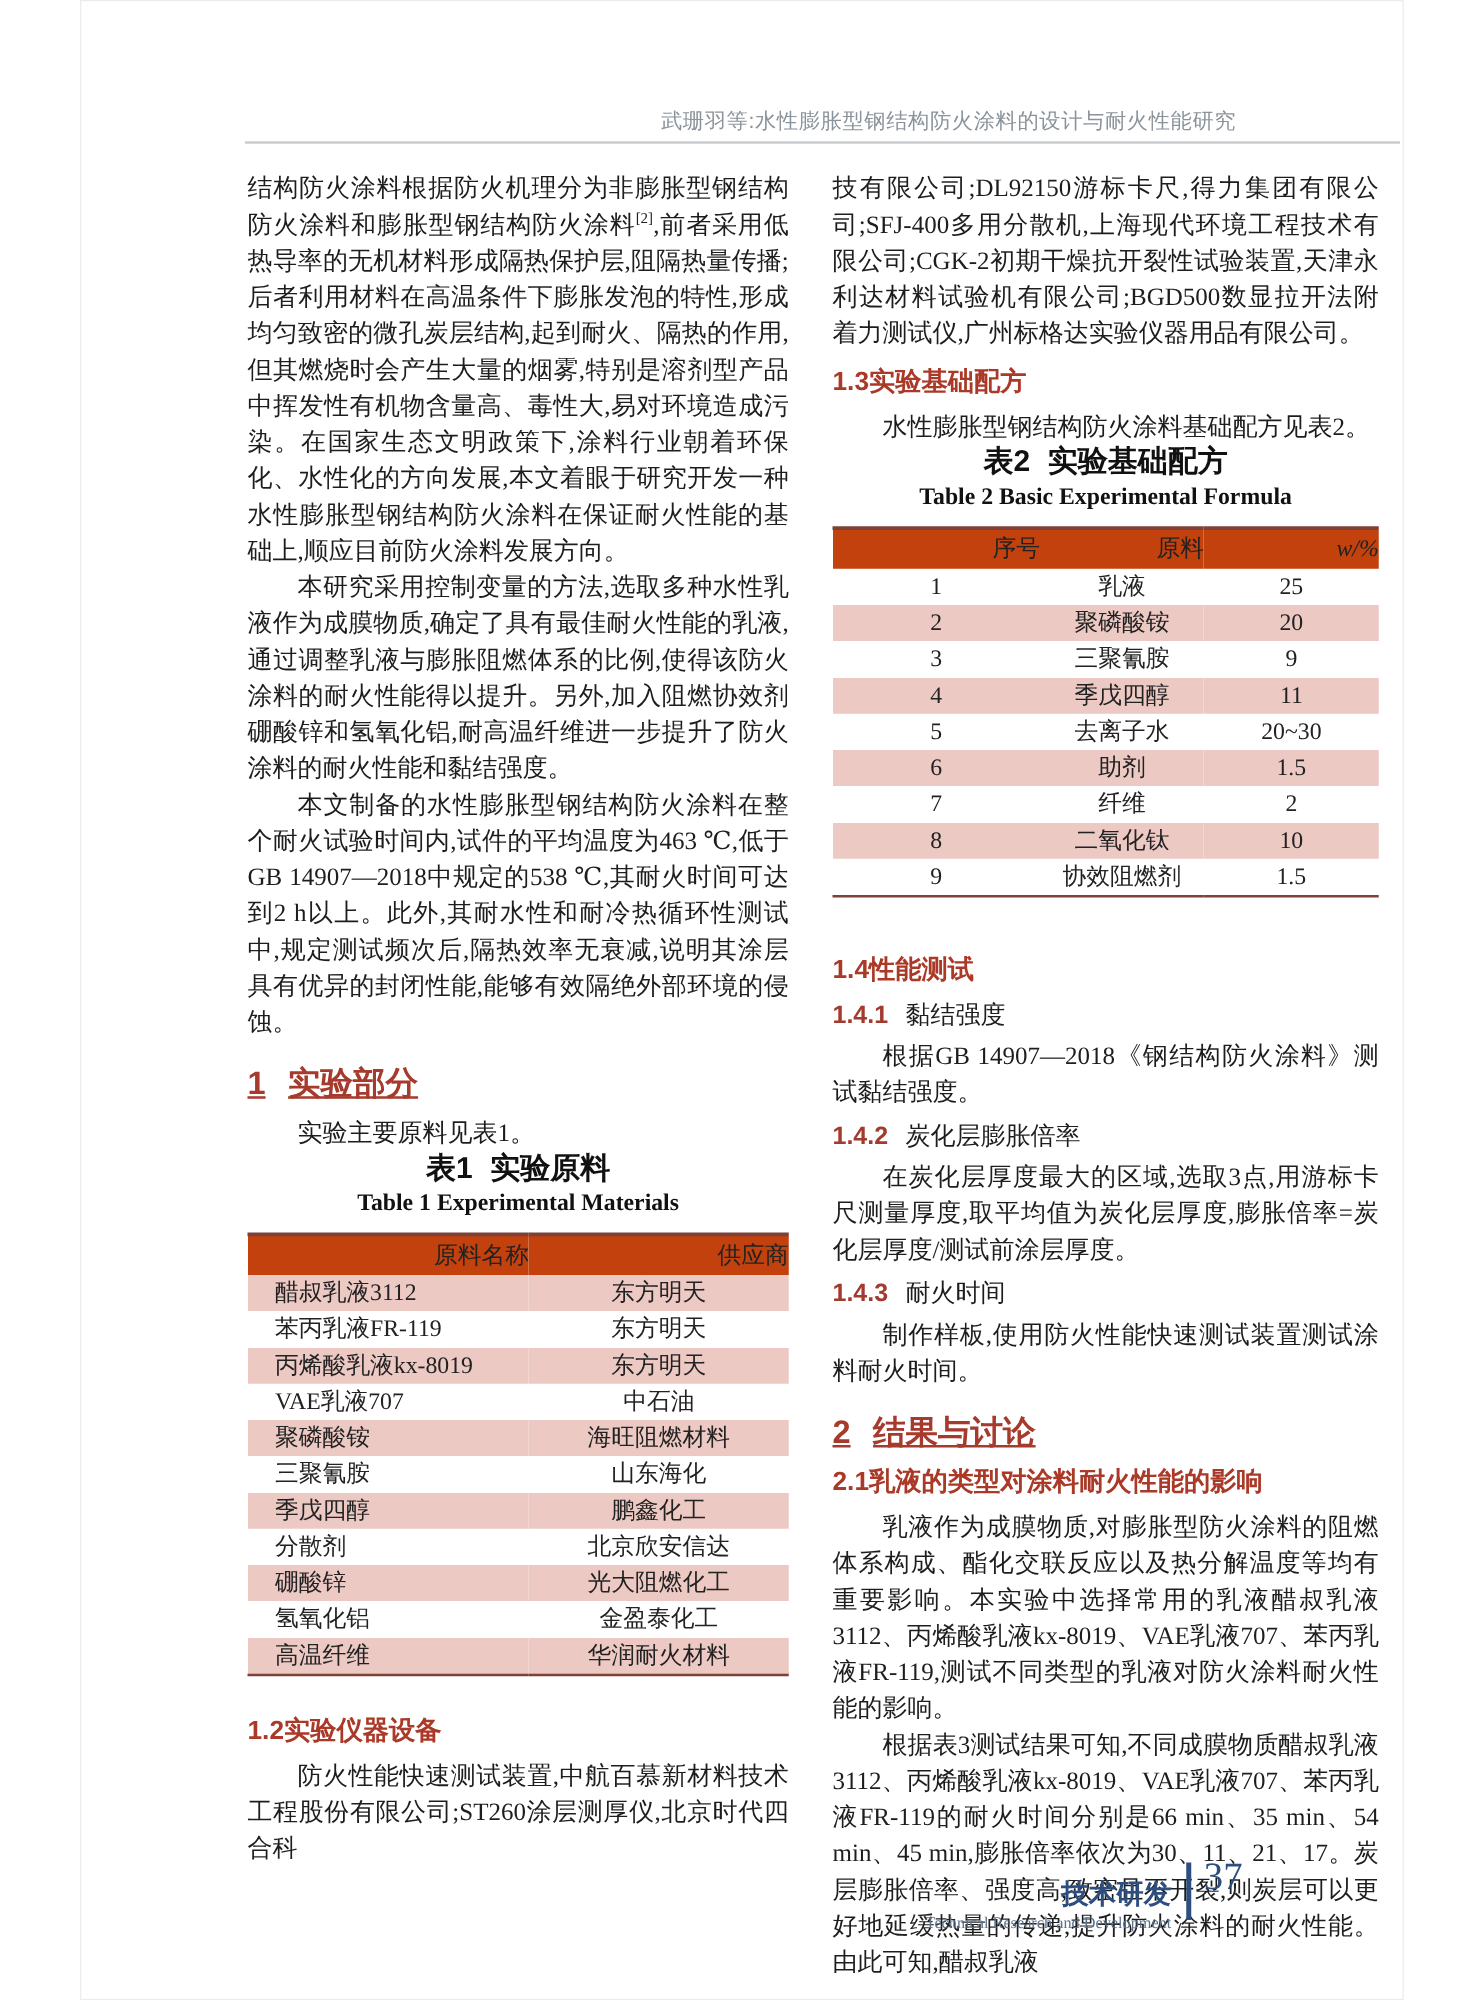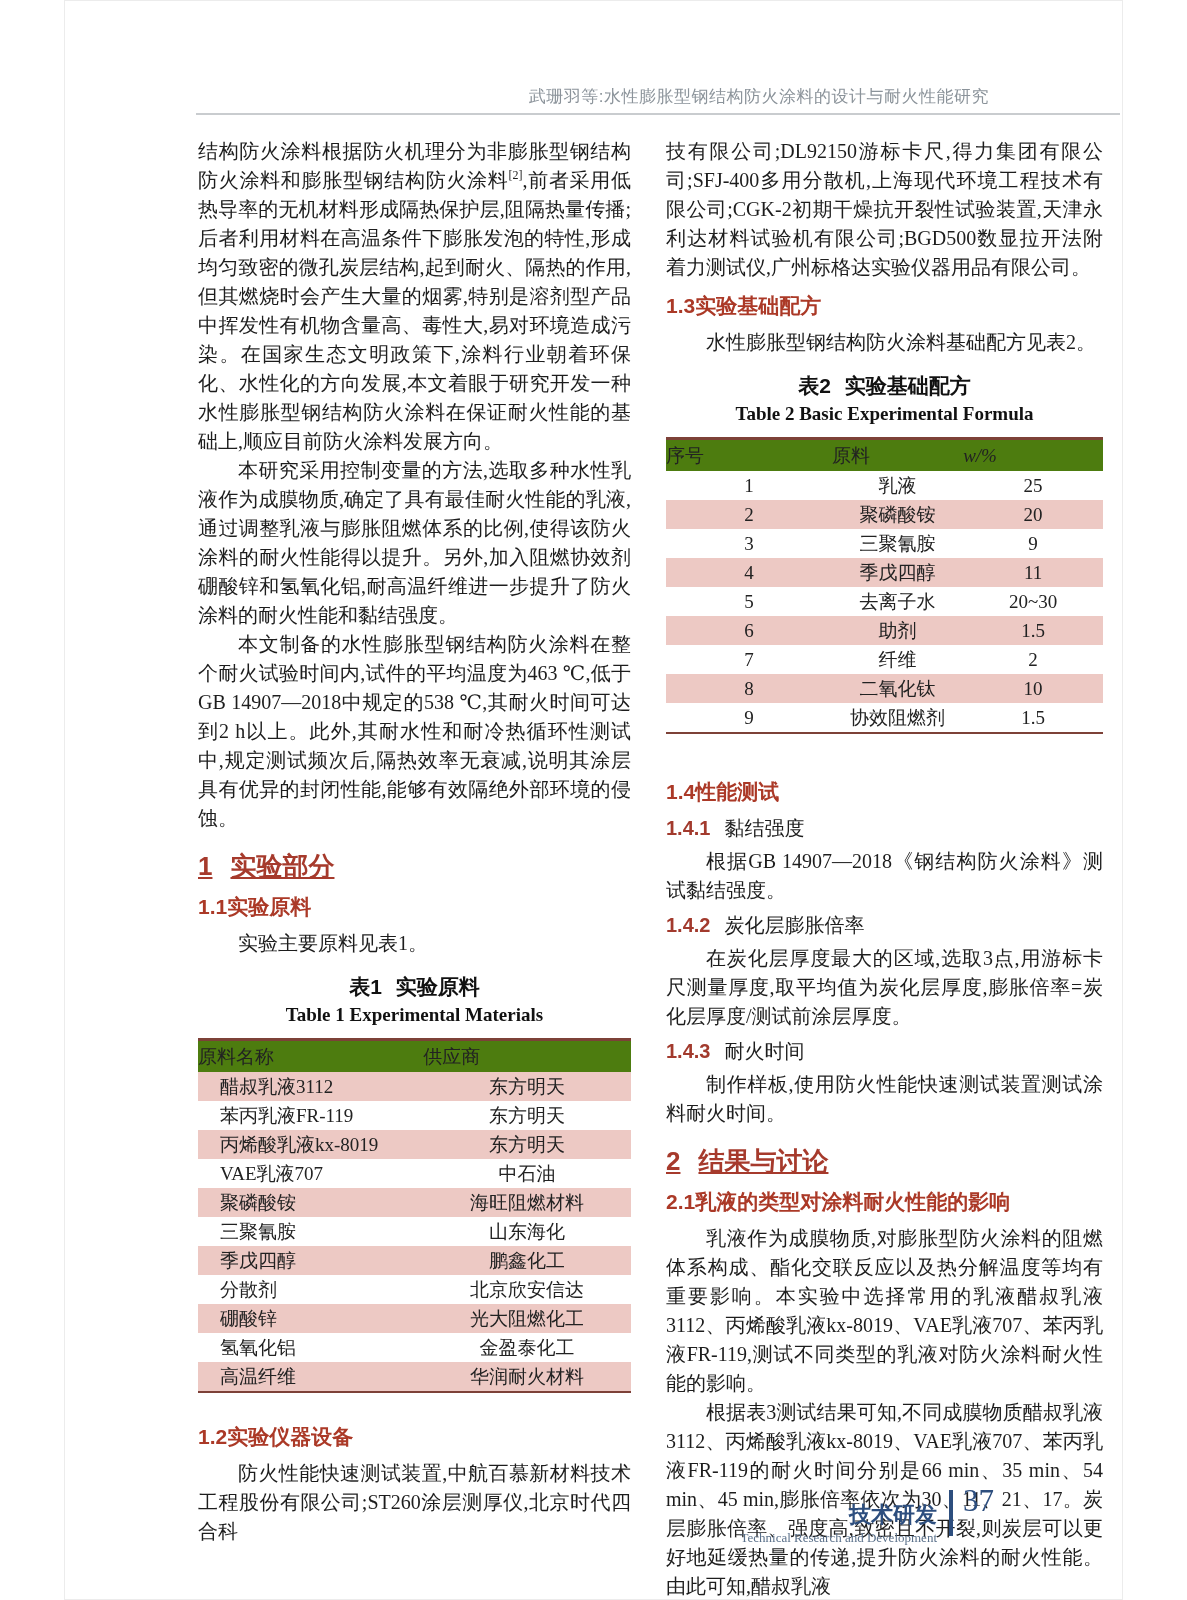--- a/index.html
+++ b/index.html
@@ -45,35 +45,35 @@
     font-size:20px; font-weight:normal; margin:6px 0 4px 0; line-height:29px;
     font-family:"Liberation Serif","DejaVu Serif",serif; color:#1d1d1d;
   }
   h4.sec3 .num {
     font-family:"Liberation Sans","DejaVu Sans",sans-serif;
     font-weight:bold; color:#a23a2d; margin-right:14px;
   }
 
   .caption-zh {
     font-family:"Liberation Sans","DejaVu Sans",sans-serif;
-    font-size:21px; font-weight:bold; text-align:center; color:#111;
-    margin-top:16px; line-height:26px;
+    font-size:24px; font-weight:bold; text-align:center; color:#111;
+    line-height:26px;
   }
   .caption-zh .gap { display:inline-block; width:14px; }
   .caption-en {
     font-size:19px; font-weight:bold; text-align:center; color:#111;
     margin:2px 0 10px 0; line-height:26px;
   }
   table.datatable {
     width:100%; border-collapse:collapse; table-layout:fixed;
     border-top:3px solid #7d4138; border-bottom:2px solid #7d4138;
     font-size:19px;
   }
   table.datatable th {
-    background:#4d7c0f; font-weight:normal; text-align:left;
+    background:#c2410c; font-weight:normal; text-align:right;
     height:31px; line-height:31px; color:#222; overflow:hidden; white-space:nowrap;
   }
   table.datatable td {
     height:29px; line-height:29px; text-align:center; color:#222;
     overflow:hidden; white-space:nowrap;
   }
   table.datatable tr.alt td { background:#edc9c4; }
   
   table.t1 th:nth-child(1), table.t1 td:nth-child(1) { width:52%; }
   table.t1 td:nth-child(1) { text-align:left; padding-left:22px; }
@@ -113,21 +113,20 @@
 
   <div class="running-head">武珊羽等:水性膨胀型钢结构防火涂料的设计与耐火性能研究</div>
   <div class="head-rule"></div>
 
   <div class="col col-left">
     <p class="body"><span>结构防火涂料根据防火机理分为非膨胀型钢结构防火涂料和膨胀型钢结构防火涂料</span><sup class="ref">[2]</sup><span>,前者采用低热导率的无机材料形成隔热保护层,阻隔热量传播;后者利用材料在高温条件下膨胀发泡的特性,形成均匀致密的微孔炭层结构,起到耐火、隔热的作用,但其燃烧时会产生大量的烟雾,特别是溶剂型产品中挥发性有机物含量高、毒性大,易对环境造成污染。在国家生态文明政策下,涂料行业朝着环保化、水性化的方向发展,本文着眼于研究开发一种水性膨胀型钢结构防火涂料在保证耐火性能的基础上,顺应目前防火涂料发展方向。</span></p>
     <p class="body indent">本研究采用控制变量的方法,选取多种水性乳液作为成膜物质,确定了具有最佳耐火性能的乳液,通过调整乳液与膨胀阻燃体系的比例,使得该防火涂料的耐火性能得以提升。另外,加入阻燃协效剂硼酸锌和氢氧化铝,耐高温纤维进一步提升了防火涂料的耐火性能和黏结强度。</p>
     <p class="body indent">本文制备的水性膨胀型钢结构防火涂料在整个耐火试验时间内,试件的平均温度为463 ℃,低于GB 14907—2018中规定的538 ℃,其耐火时间可达到2 h以上。此外,其耐水性和耐冷热循环性测试中,规定测试频次后,隔热效率无衰减,说明其涂层具有优异的封闭性能,能够有效隔绝外部环境的侵蚀。</p>
 
     <h2 class="sec1"><span class="num">1</span><span>实验部分</span></h2>
-    <h3 class="sec2"><span class="num">1.1</span><span>实验原料</span></h3>
     <p class="body indent">实验主要原料见表1。</p>
 
     <div class="caption-zh"><span>表1</span><span class="gap"></span><span>实验原料</span></div>
     <div class="caption-en">Table 1  Experimental Materials</div>
     <table class="datatable t1">
         <thead>
           <tr>
             <th>原料名称</th>
             <th>供应商</th>
           </tr>

